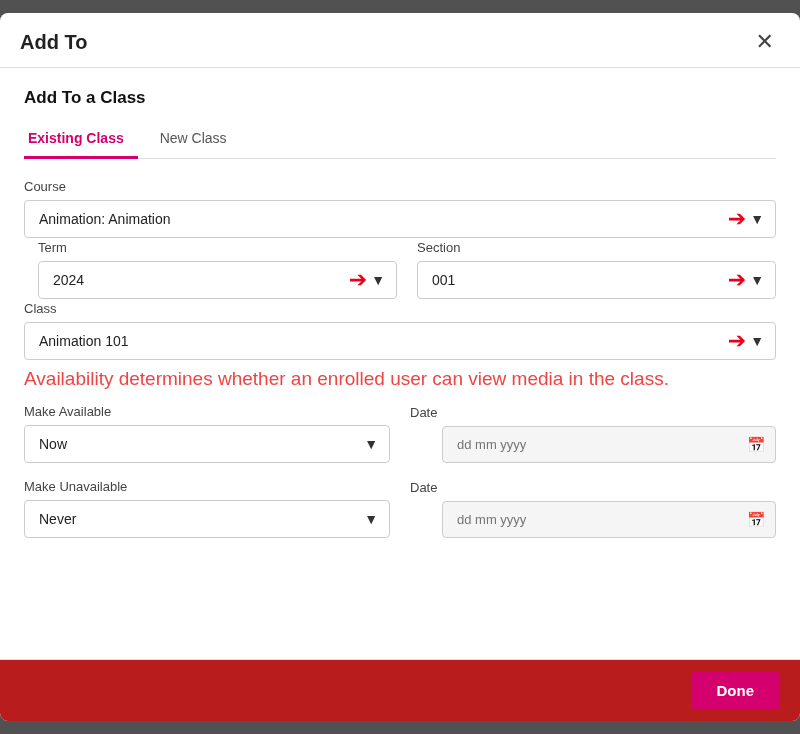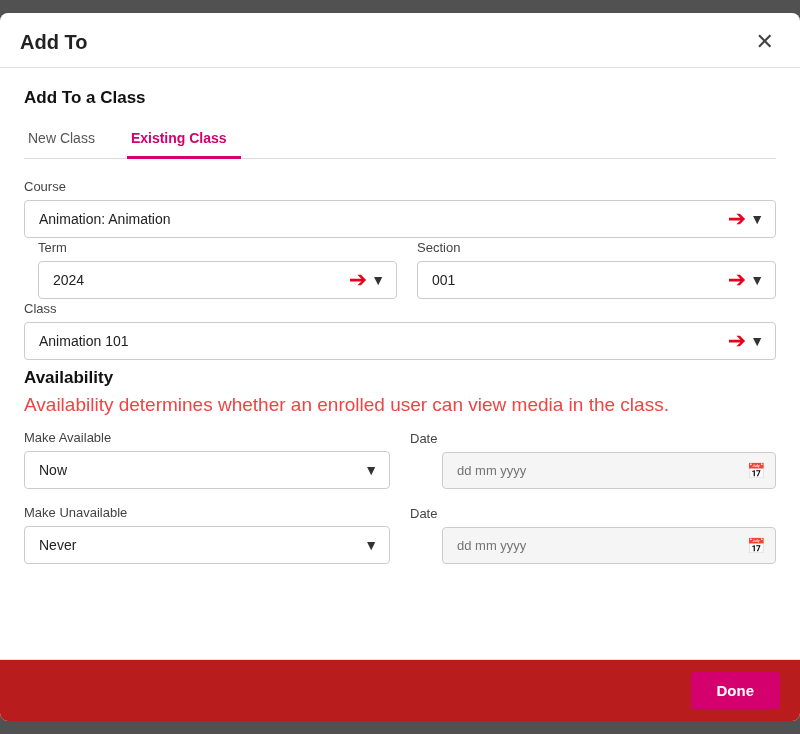--- a/index.html
+++ b/index.html
@@ -211,22 +211,22 @@
     <div class="modal-header">
       <span class="modal-title">Add To</span>
       <button class="close-btn">✕</button>
     </div>
 
     <div class="modal-body">
 
       <div class="section-title">Add To a Class</div>
 
       <div class="tabs">
+        <button class="tab active">Existing Class</button>
         <button class="tab">New Class</button>
-        <button class="tab active">Existing Class</button>
       </div>
 
       <div class="field-group">
         <label class="field-label">Course</label>
         <div class="select-wrapper">
           <select class="select-input">
             <option value="Animation: Animation">Animation: Animation</option>
           </select>
           <div class="arrow-icon">
             <span class="red-arrow">➔</span>
@@ -270,21 +270,20 @@
             <option value="Animation 101">Animation 101</option>
           </select>
           <div class="arrow-icon">
             <span class="red-arrow">➔</span>
             <span class="chevron-down">▼</span>
           </div>
         </div>
       </div>
 
       <div class="availability-section">
-        <div class="avail-title">Availability</div>
         <div class="avail-desc">Availability determines whether an enrolled user can view media in the class.</div>
 
         <div class="avail-row">
           <div class="field-group" style="margin-bottom:0">
             <label class="field-label">Make Available</label>
             <div class="select-wrapper">
               <select class="select-input">
                 <option value="Now">Now</option>
               </select>
               <div class="arrow-icon">

